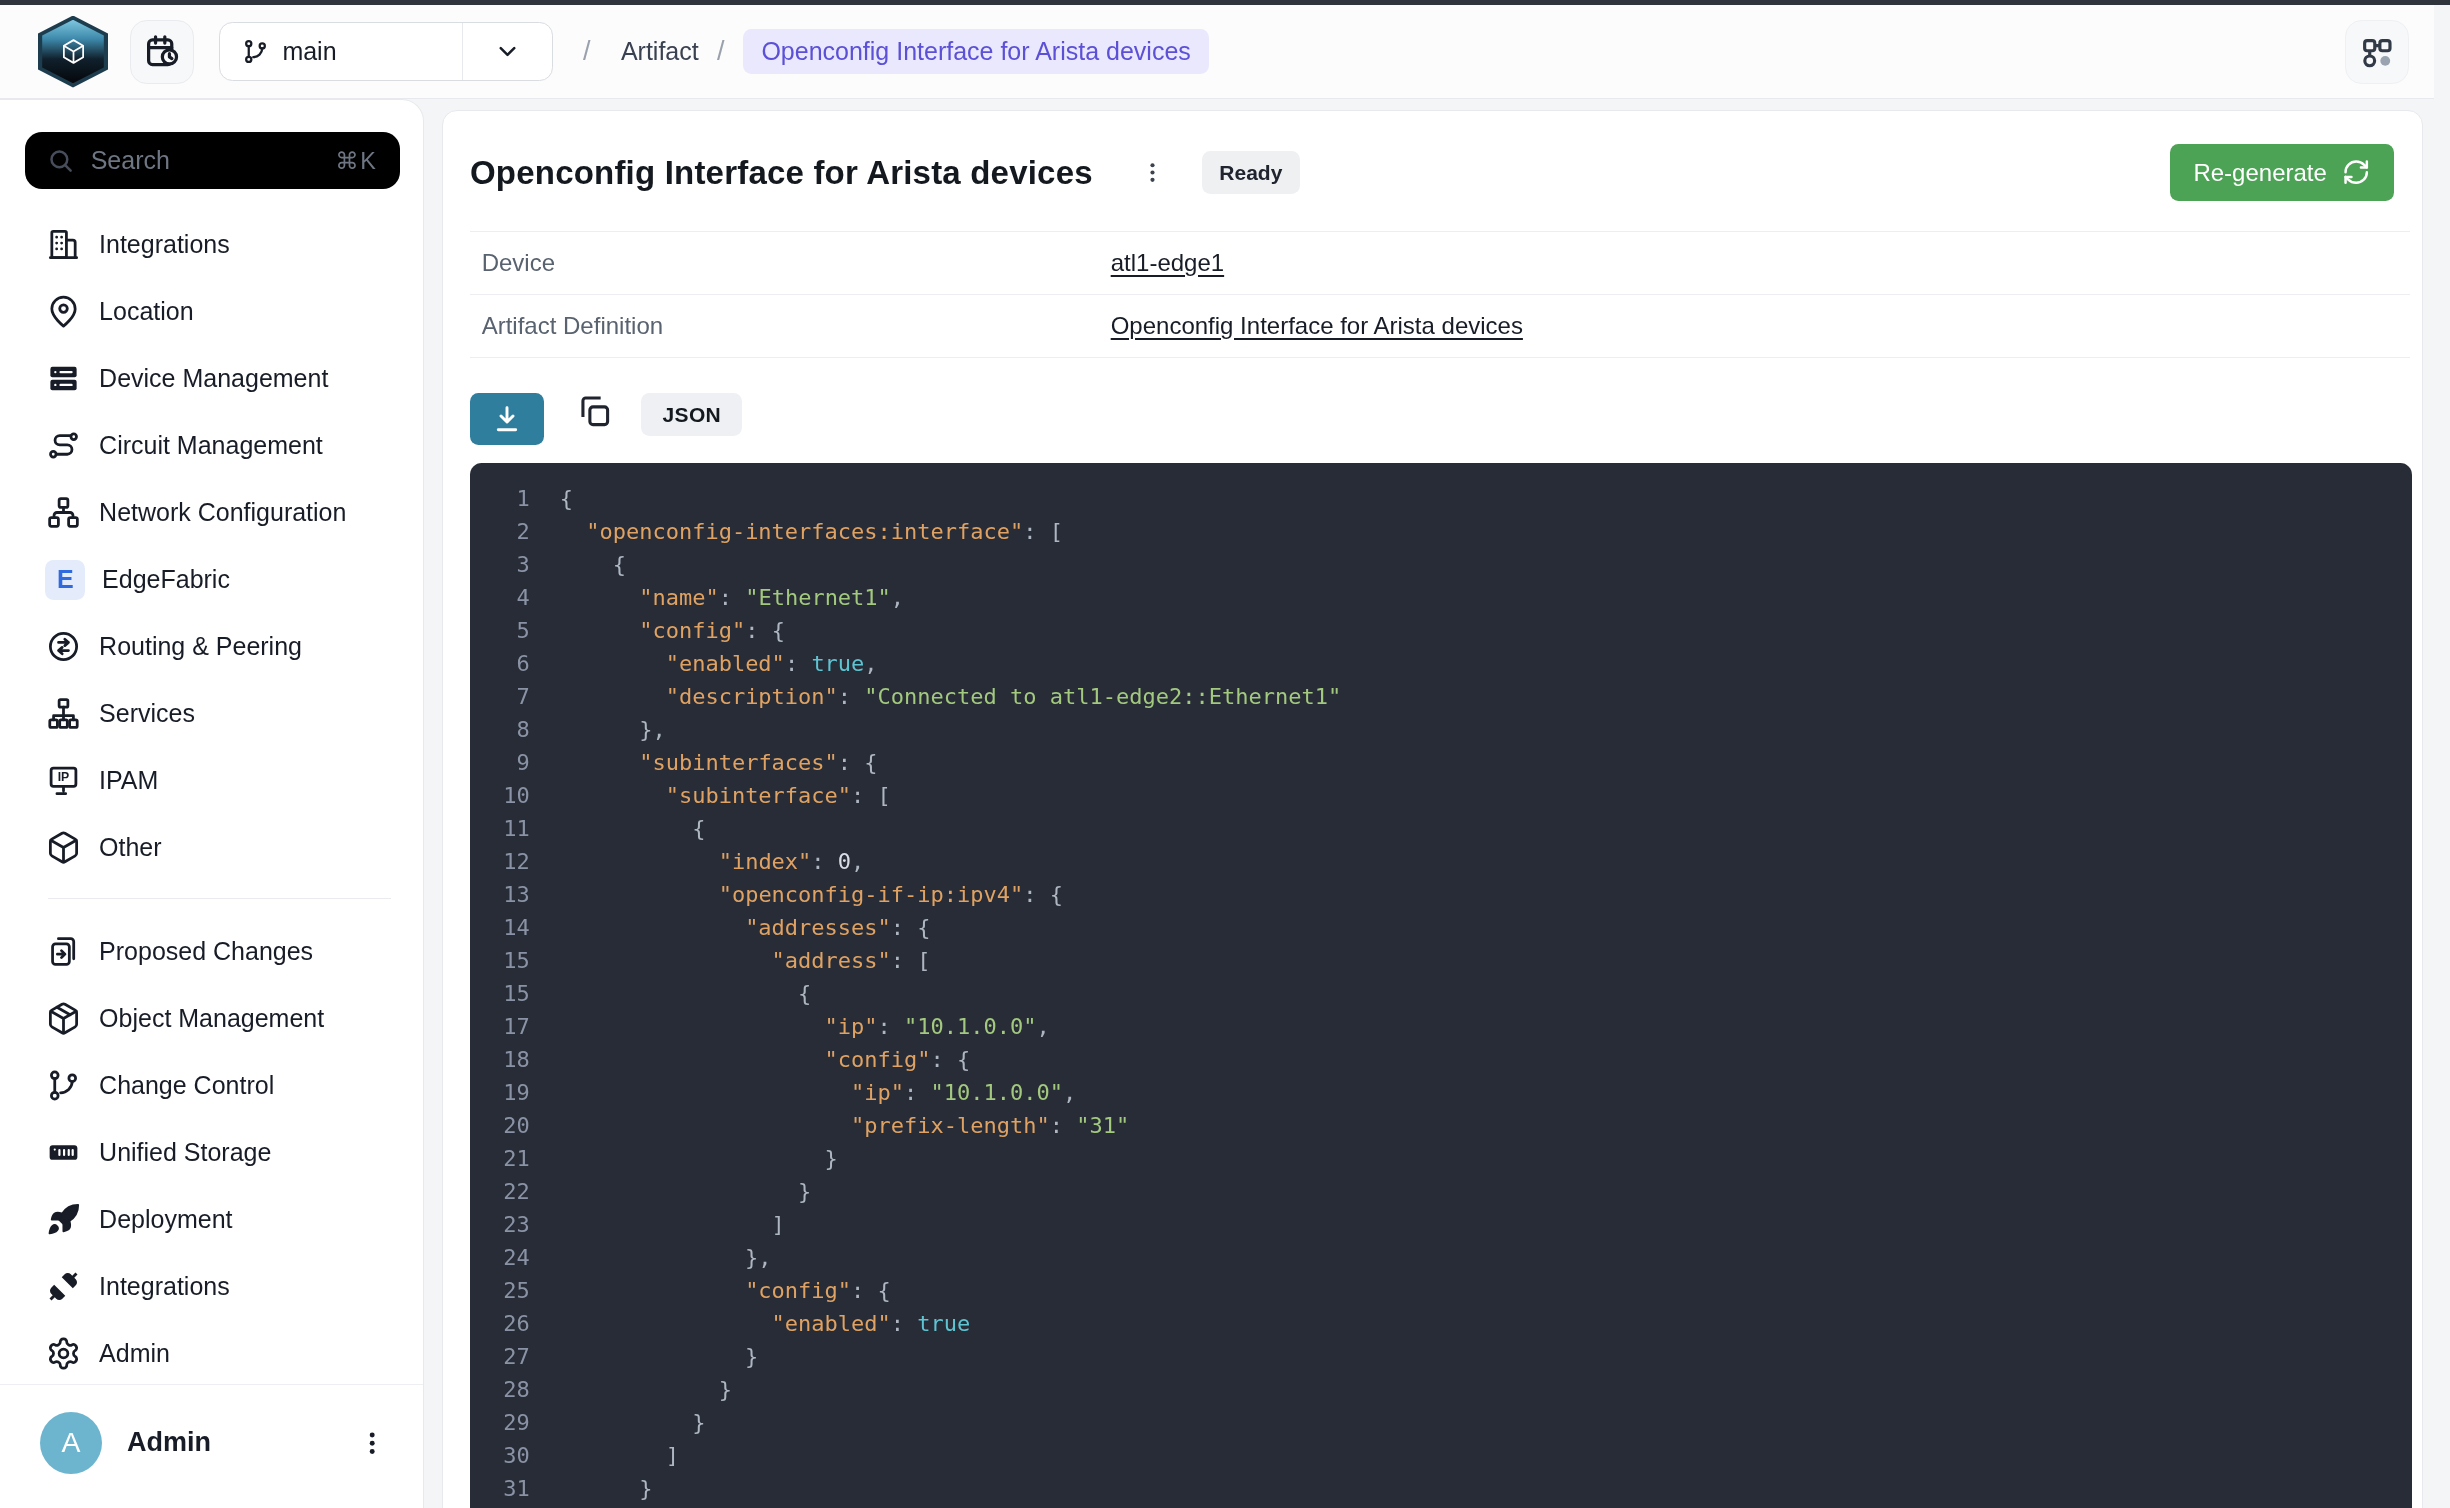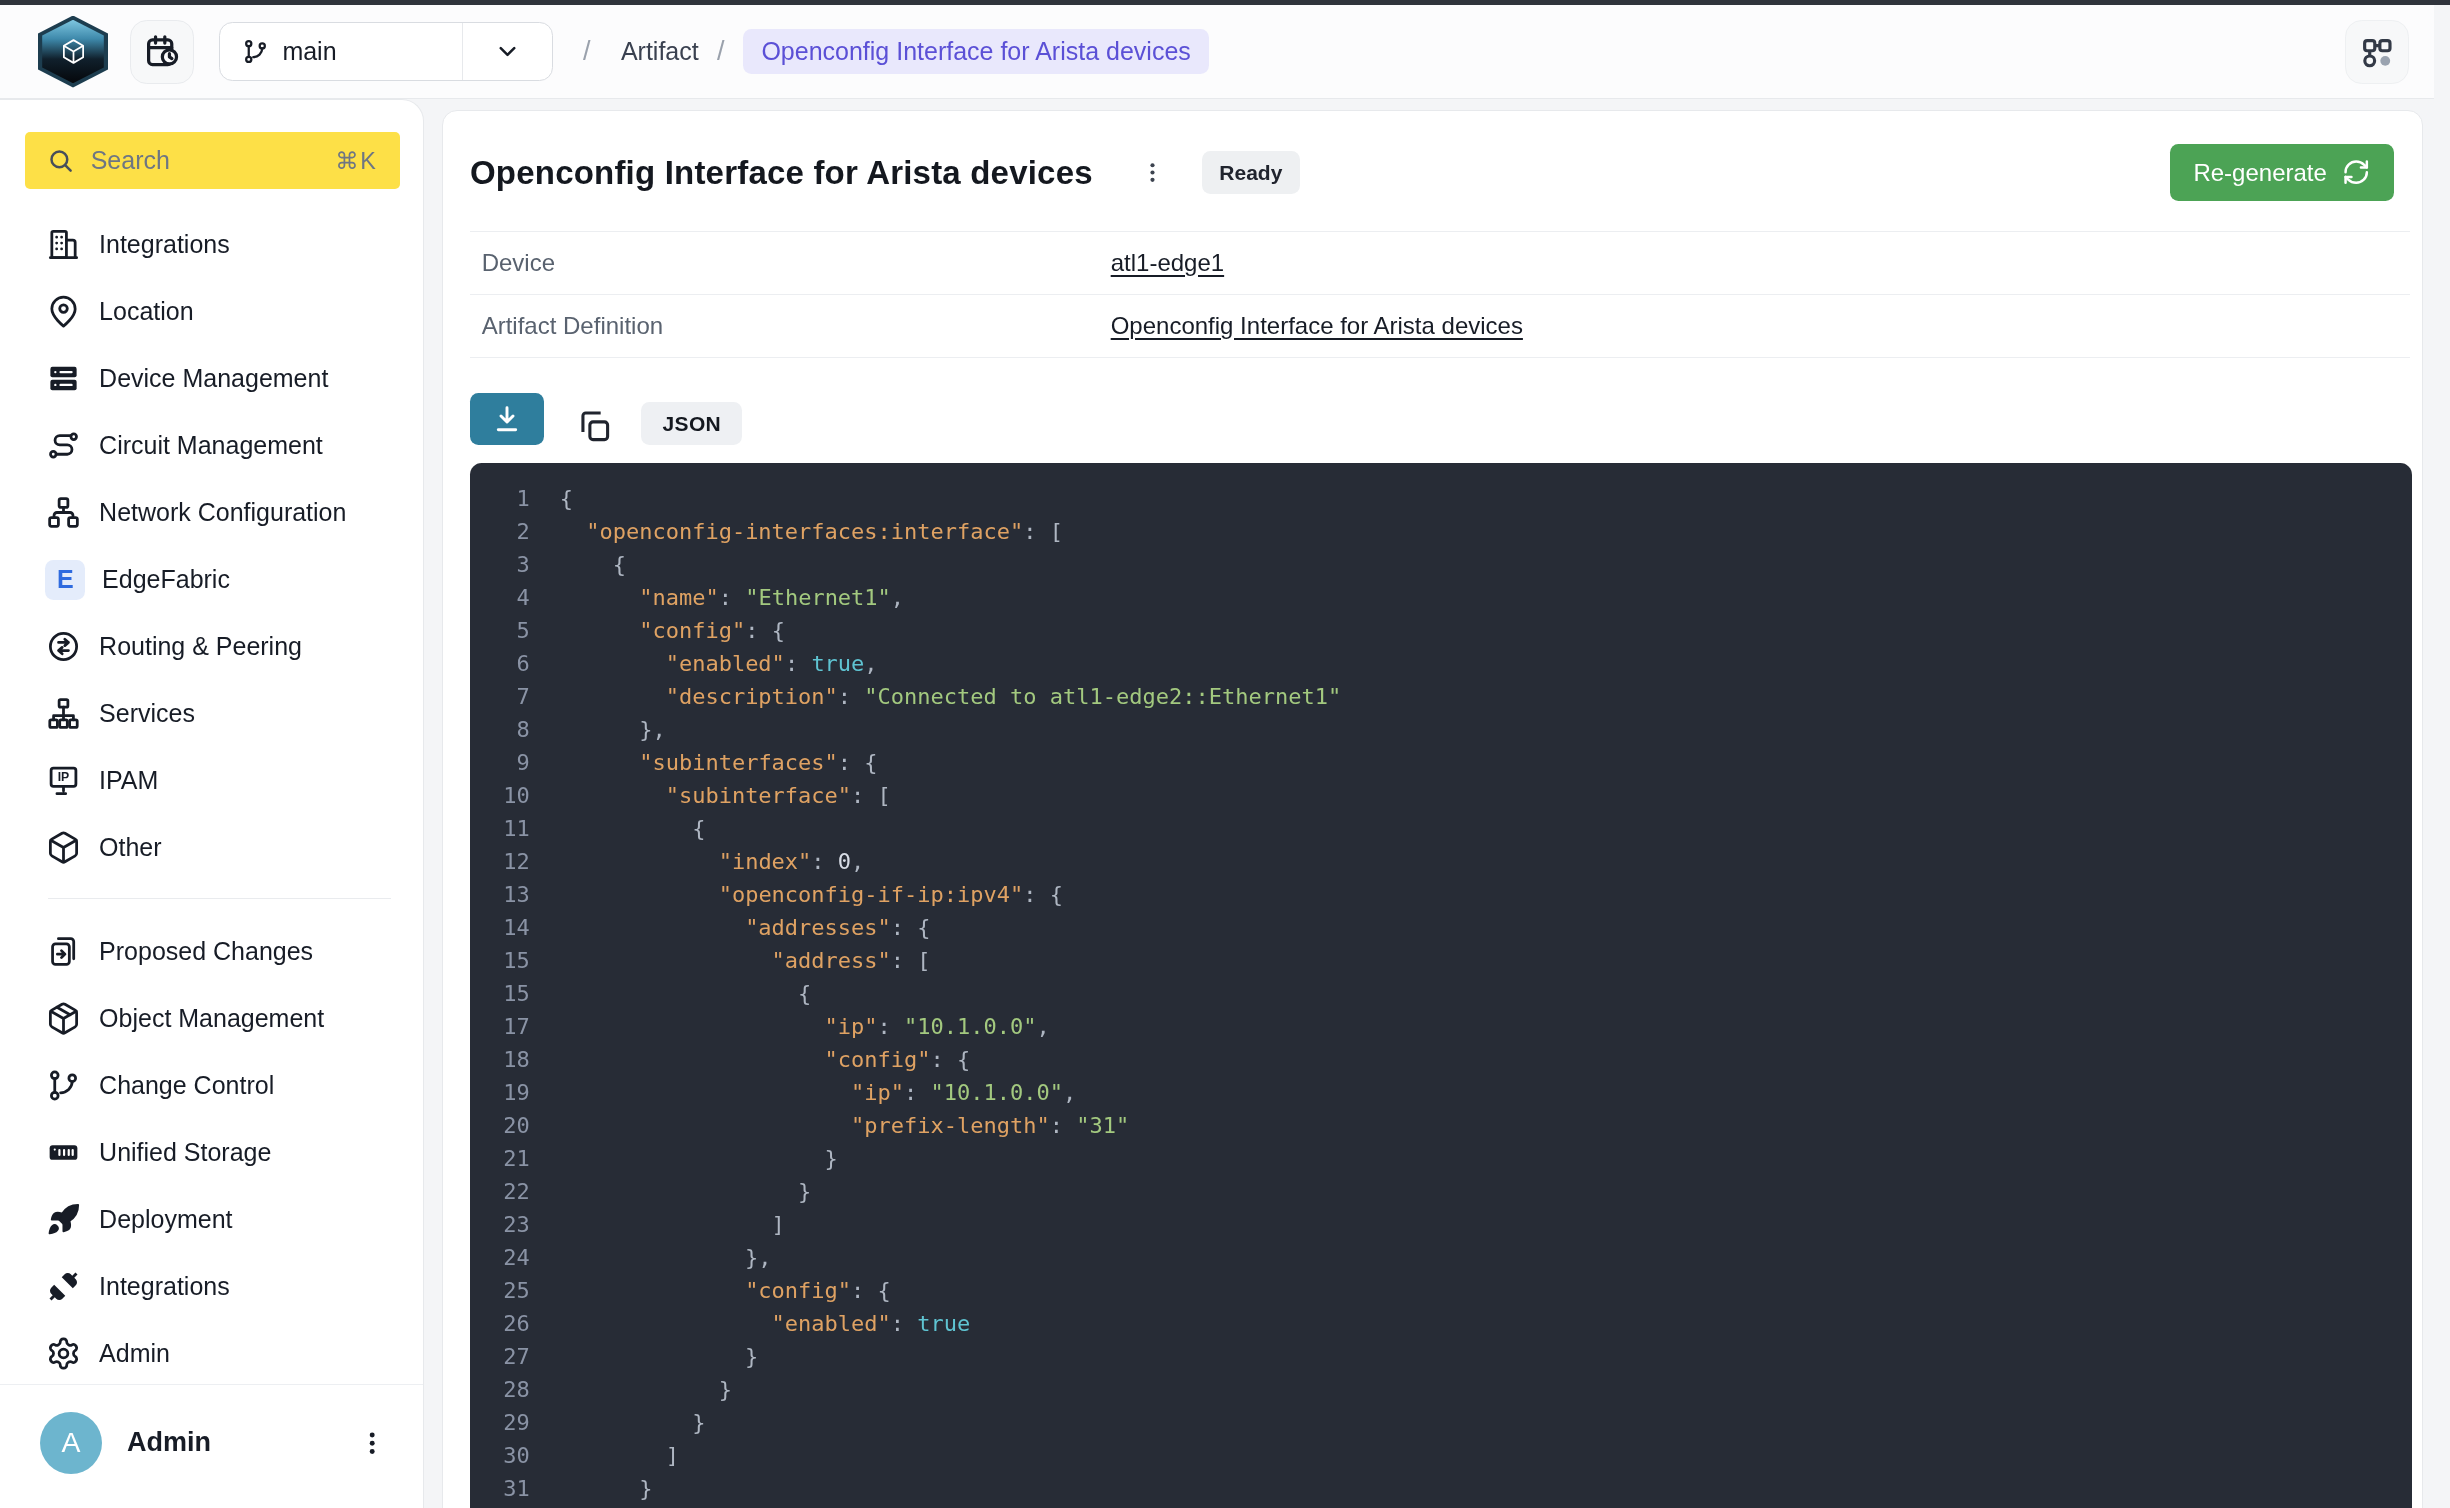--- a/index.html
+++ b/index.html
@@ -53,21 +53,21 @@
   }
   .topbar-spacer { flex:1; }
 
   
   .sidebar {
     position:absolute; left:0; top:99px; bottom:0; width:424px;
     background:#ffffff; border:1.7px solid #e7e9ec; border-left:none; border-bottom:none;
     border-top-right-radius:22px;
   }
   .search-box {
-    margin:32px 23.4px 22px 25px; height:57px; border-radius:5px; background:#fde047;
+    margin:32px 23.4px 22px 25px; height:57px; border-radius:17px; background:#000000;
     display:flex; align-items:center; padding:0 22px; cursor:text;
   }
   .search-text { font-size:25px; color:#6e7683; margin-left:16.7px; }
   .search-kbd { margin-left:auto; font-size:23.4px; color:#6e7683; letter-spacing:1.7px; }
 
   .nav { padding:0 6.7px 0 23.4px; }
   .side-item {
     height:67px; display:flex; align-items:center; gap:16.7px; padding-left:22px;
     border-radius:11.7px; cursor:pointer;
   }
@@ -108,21 +108,21 @@
     margin-left:auto; background:#4ca355; color:#ffffff; border:none; cursor:pointer;
     font-size:24px; font-weight:500; border-radius:8.4px; height:57px; padding:0 23.4px;
     display:flex; align-items:center; gap:15px; font-family:"Liberation Sans", sans-serif;
   }
 
   .details { margin-top:30px; border-top:1.7px solid #eceef1; }
   .detail-row { display:flex; align-items:center; height:63px; border-bottom:1.7px solid #eceef1; padding-left:11.7px; }
   .detail-label { width:629px; font-size:24px; color:#59626f; }
   .detail-value { font-size:24px; color:#171c26; text-decoration:underline; text-underline-offset:4.2px; cursor:pointer; }
 
-  .toolbar { margin-top:35px; display:flex; align-items:flex-end; }
+  .toolbar { margin-top:35px; display:flex; align-items:flex-start; }
   .dl-btn {
     width:74px; height:52px; border-radius:8.4px; background:#2f7e9d; border:none; cursor:pointer;
     display:flex; align-items:center; justify-content:center;
   }
   .copy-btn { margin-left:32px; background:none; border:none; cursor:pointer; color:#20242e; display:flex; }
   .fmt-chip {
     margin-left:28.4px; background:#eef0f3; color:#14181f; font-size:21px; font-weight:700;
     border-radius:8.4px; padding:11px 21px; line-height:1; letter-spacing:0.4px;
   }
 

